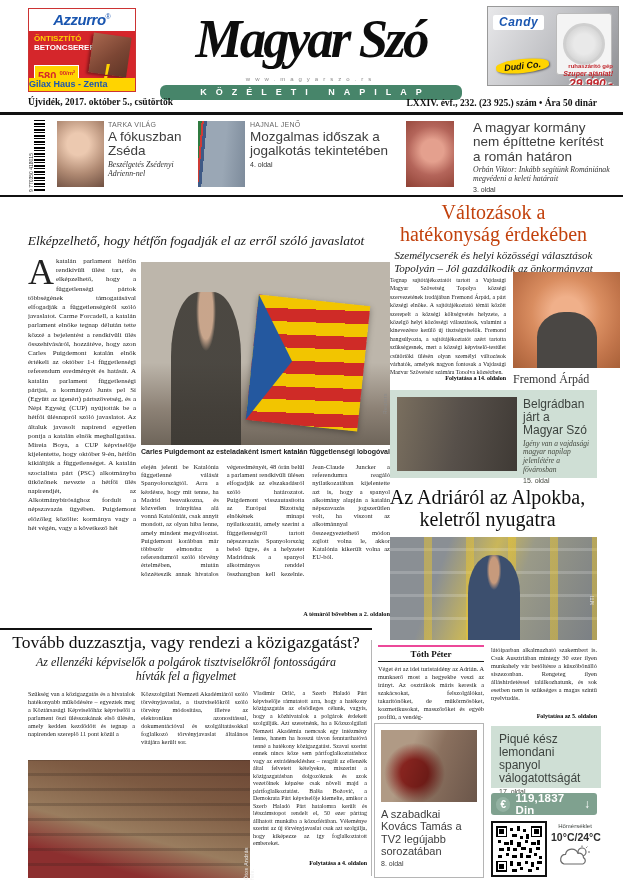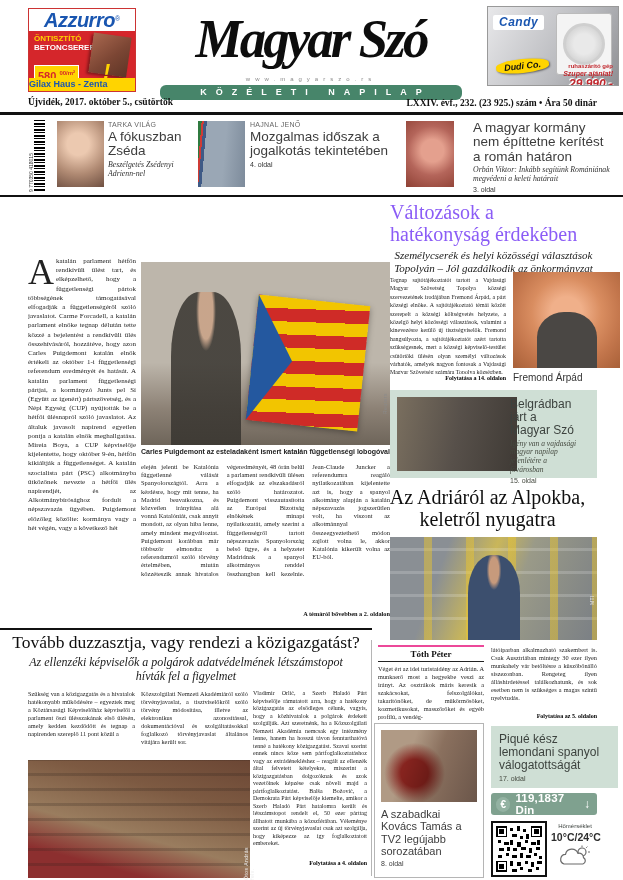--- a/index.html
+++ b/index.html
@@ -4,21 +4,21 @@
 <style>
   * { margin:0; padding:0; box-sizing:border-box; }
   html,body { background:#e9e9e9; }
   body { font-family:"Liberation Serif", serif; }
   .page { position:relative; width:623px; height:880px; background:#fff; margin:0 auto; overflow:hidden; }
   .abs { position:absolute; }
 
   
   .ad-azzurro { left:28px; top:8px; width:108px; height:84px; border:1px solid #c33; background:#d5262b; font-family:"Liberation Sans",sans-serif; overflow:hidden; }
   .azz-top { background:#fff; height:22px; text-align:center; }
-  .azz-brand { color:#1a56b0; font-style:italic; font-weight:bold; font-size:20px; line-height:22px; letter-spacing:-0.5px;text-align:center; }
+  .azz-brand { color:#1a56b0; font-style:italic; font-weight:bold; font-size:15px; line-height:22px; letter-spacing:-0.5px;text-align:center; }
   .azz-reg { font-size:7px; vertical-align:super; color:#1a56b0; }
   .azz-l1 { color:#ffd400; font-weight:bold; font-size:8px; text-align:left; padding:3px 0 0 5px; }
   .azz-l2 { color:#fff; font-weight:bold; font-size:8px; text-align:left; padding:0 0 0 5px; }
   .azz-price { position:absolute; left:5px; top:56px; background:#ffd400; border:1px solid #fff; color:#d5262b; font-weight:bold; font-size:11px; padding:0 3px; line-height:14px; }
   .azz-sup { font-size:6px; vertical-align:super; }
   .azz-bang { position:absolute; left:74px; top:50px; color:#ffd400; font-size:22px; font-weight:bold; font-style:italic; }
   .azz-tile { position:absolute; right:6px; top:26px; width:38px; height:40px; background:linear-gradient(135deg,#a9684f,#7c4634 55%,#5e3526); transform:rotate(8deg); box-shadow:-2px 2px 3px rgba(0,0,0,.4); }
   .azz-foot { position:absolute; left:0; bottom:0; width:100%; background:#ffd400; color:#1a56b0; font-weight:bold; font-size:9px; text-align:left; line-height:13px; }
 
   .masthead { left:160px; top:4px; width:302px; height:108px; text-align:center; }
@@ -67,35 +67,35 @@
   .estelada { position:absolute; right:26px; top:38px; width:112px; height:126px; background:repeating-linear-gradient(176deg,#f2c500 0 13px,#cf2b27 13px 26px); transform:rotate(6deg); box-shadow:0 2px 6px rgba(0,0,0,.35); }
   .estelada::after { content:""; position:absolute; left:0; top:0; border-top:63px solid transparent; border-bottom:63px solid transparent; border-left:40px solid #24589f; }
   .lead-fig { position:absolute; left:30px; top:30px; width:70px; height:160px; background:radial-gradient(ellipse at 50% 12%,#caa286 0 14%,#37342f 20% 100%); border-radius:40% 40% 0 0; opacity:.85; }
   .lead-cap { left:141px; top:448px; width:249px; font-family:"Liberation Sans",sans-serif; font-weight:bold; font-size:7px; color:#222; }
   .lead-cols { left:141px; top:463px; width:249px; height:150px; column-count:3; column-gap:8px; font-size:6.5px; line-height:8.2px; }
   .lead-more { left:288px; top:610px; width:102px; text-align:right; font-size:6.3px; font-weight:bold; color:#111; }
   .vtext { writing-mode:vertical-rl; transform:rotate(180deg); font-family:"Liberation Sans",sans-serif; font-size:5px; letter-spacing:.5px; }
   .lead-credit { left:382px; top:393px; color:#8a8a8a; }
 
   
-  .top-hl { left:390px; top:201px; width:207px; font-size:20px; line-height:1.1; color:#8b5cf6; }
+  .top-hl { left:390px; top:201px; width:207px; text-align:center; font-size:20px; line-height:1.1; color:#c2410c; }
   .top-sub { left:386px; top:249px; width:215px; text-align:center; font-style:italic; font-size:11px; line-height:1.15; color:#191919; }
   .top-body { left:390px; top:276px; width:116px; height:98px; font-size:5.9px; line-height:8.4px; }
   .top-more { left:390px; top:375px; width:116px; text-align:right; font-size:6px; font-weight:bold; }
   .fremond-photo { left:513px; top:272px; width:107px; height:96px; background:radial-gradient(circle at 50% 42%,#f0b08a 0 20%,#d98d60 45%,#c3764c 70%,#a86038); }
   .fremond-fig { position:absolute; left:24px; top:40px; width:60px; height:56px; background:#4a4744; border-radius:45% 45% 0 0; }
-  .fremond-cap { left:513px; top:372px; font-family:Liberation Sans, sans-serif; font-size:10px; color:#333; }
+  .fremond-cap { left:513px; top:372px; font-family:Liberation Serif, serif; font-size:12px; color:#333; }
 
   .greenbox { background:#cfdfd5; }
   .belgrad-box { left:390px; top:390px; width:207px; height:88px; }
   .belgrad-photo { position:absolute; left:7px; top:7px; width:120px; height:74px; background:linear-gradient(100deg,#7a6f5f,#57504a 50%,#3f3a35); }
   .gb-title { font-family:"Liberation Sans",sans-serif; font-size:12px; line-height:1.08; color:#3c423e; }
   .gb-sub { font-family:"Liberation Serif",serif; font-style:italic; font-size:7.5px; line-height:1.15; color:#44493f; margin-top:3px; }
   .gb-page { font-family:"Liberation Sans",sans-serif; font-size:7px; color:#44493f; margin-top:3px; }
-  .belgrad-text { position:absolute; left:120px; top:8px; width:70px; }
+  .belgrad-text { position:absolute; left:133px; top:8px; width:70px; }
 
   
   .adria-hl { left:378px; top:486px; width:219px; text-align:center; font-size:20px; line-height:1.1; color:#0f0f0f; }
   .adria-photo { left:390px; top:537px; width:207px; height:103px; background:linear-gradient(110deg,#8a8f94 0 25%,#c9b65a 45%,#9a9a88 60%,#7a7f85), linear-gradient(#999,#777); overflow:hidden; }
   .adria-beams { position:absolute; inset:0; background:repeating-linear-gradient(90deg,transparent 0 34px,rgba(240,200,40,.45) 34px 42px), repeating-linear-gradient(0deg,transparent 0 20px,rgba(255,255,255,.18) 20px 23px); }
   .adria-worker { position:absolute; left:78px; top:18px; width:52px; height:85px; background:radial-gradient(ellipse at 50% 18%,#c79a7c 0 13%,#3c4f6e 20% 100%); border-radius:45% 45% 0 0; }
   .adria-credit { right:28px; top:595px; color:#e8e8e8; left:auto; position:absolute; }
   .adria-byline { left:378px; top:645px; width:106px; text-align:center; font-size:9px; font-weight:bold; color:#111; border-top:2px solid #ec4899; border-bottom:1px solid #222; line-height:14px; }
   .adria-c1 { left:378px; top:665px; width:106px; height:58px; font-size:6.3px; line-height:8px; }
   .adria-c2 { left:491px; top:646px; width:106px; height:66px; font-size:6.3px; line-height:8px; }
@@ -112,21 +112,21 @@
   .parl-photo { left:28px; top:760px; width:222px; height:118px; background:linear-gradient(15deg,#8c2f2f 0 18%,#9a7d5f 40%,#7d5a42 70%,#6b4634), linear-gradient(#999,#666); overflow:hidden; }
   .parl-rows { position:absolute; inset:0; background:repeating-linear-gradient(0deg,transparent 0 12px,rgba(40,30,25,.35) 12px 15px); opacity:.6; }
   .parl-credit { left:243px; top:842px; color:#ececec; position:absolute; }
   .vdivider { left:371px; top:640px; width:1px; height:236px; background:#b5b5b5; }
 
   
   .kovacs-box { left:374px; top:723px; width:110px; height:155px; border:1px solid #b5b5b5; background:#fff; padding:6px; }
   .kovacs-photo { width:96px; height:72px; background:linear-gradient(110deg,#b09a85 0 30%,#8a705e 55%,#6b564a), radial-gradient(circle at 35% 60%,#c23b3b 0 18%,transparent 40%); background-blend-mode:multiply; }
   .kovacs-title { font-family:"Liberation Sans",sans-serif; font-size:11px; line-height:1.12; color:#3d3d3d; margin-top:6px; }
   .kovacs-page { font-family:"Liberation Sans",sans-serif; font-size:7px; color:#3d3d3d; margin-top:3px; }
-  .pique-box { left:491px; top:726px; width:127px; height:62px; padding:7px 8px; }
+  .pique-box { left:491px; top:726px; width:110px; height:62px; padding:7px 8px; }
   .euro-bar { left:491px; top:793px; width:106px; height:22px; background:#7fa18f; border-radius:3px; color:#fff; display:flex; align-items:center; font-family:"Liberation Sans",sans-serif; }
   .euro-sym { width:15px; height:15px; border-radius:50%; background:#93b2a2; margin:0 5px 0 5px; text-align:center; line-height:15px; font-size:10px; font-weight:bold; }
   .euro-rate { font-size:11.5px; font-weight:bold; letter-spacing:.2px; }
   .euro-arrow { margin-left:auto; margin-right:7px; font-size:12px; font-weight:bold; }
   .qr { left:491px; top:821px; width:56px; height:56px; border:2px solid #111; background:#fff; padding:3px; }
   .weather { left:551px; top:823px; width:48px; text-align:center; font-family:"Liberation Sans",sans-serif; }
   .weather-label { font-size:6px; color:#3c423e; }
   .weather-value { font-size:10.5px; font-weight:bold; color:#2e2e2e; margin-top:2px; }
   .weather-icon { margin-top:2px; }
 </style>
@@ -189,20 +189,21 @@
   </div>
 
   <div class="abs tphoto tp3"></div>
   <div class="abs ttext tt3">
     <div class="ttitle">A magyar kormány nem építtetne kerítést a román határon</div>
     <div class="tsub">Orbán Viktor: Inkább segítünk Romániának megvédeni a keleti határait</div>
     <div class="tpage">3. oldal</div>
   </div>
   <div class="abs rule-b"></div>
 
+  <div class="abs lead-sub">Elképzelhető, hogy hétfőn fogadják el az erről szóló javaslatot</div>
 
   <div class="abs body-txt lead-colL">
     <span class="dropcap">A</span><span>katalán parlament hétfőn rendkívüli ülést tart, és elképzelhető, hogy a függetlenségi pártok többségének támogatásával elfogadják a függetlenségéről szóló javaslatot. Carme Forcadell, a katalán parlament elnöke tegnap délután tette közzé a bejelentést a rendkívüli ülés összehívásáról, hozzátéve, hogy azon Carles Puigdemont katalán elnök értékeli az október 1-i függetlenségi referendum eredményét és hatását.   A katalán parlament függetlenségi pártjai, a kormányzó Junts pel Sí (Együtt az igenért) pártszövetség, és a Népi Egység (CUP) nyújtották be a hétfői ülésnapról szóló javaslatot. Az általuk javasolt napirend egyetlen pontja a katalán elnök meghallgatása. Mireia Boya, a CUP képviselője kijelentette, hogy október 9-én, hétfőn kikiáltják a függetlenséget. A katalán szocialista párt (PSC) alkotmányba ütközőnek nevezte a hétfői ülés napirendjét, és az Alkotmánybírósághoz fordult a népszavazás ügyében.   Puigdemont előzőleg közölte: kormánya vagy a hét végén, vagy a következő hét</span>
   </div>
 
   <div class="abs lead-photo">
     <div class="lead-fig"></div>
     <div class="estelada"></div>
   </div>
   <div class="abs vtext lead-credit">Reuters</div>
@@ -235,21 +236,21 @@
     <div class="adria-worker"></div>
   </div>
   <div class="vtext adria-credit">MTI</div>
   <div class="abs adria-byline">Tóth Péter</div>
   <div class="abs body-txt adria-c1">Véget ért az idei turistaidény az Adrián. A munkaerő most a hegyekbe veszi az irányt. Az osztrákok máris keresik a szakácsokat, felszolgálókat, takarítónőket, de műkörmösöket, kozmetikusokat, masszőröket és egyéb profilú, a vendég-</div>
   <div class="abs body-txt adria-c2">látóiparban alkalmazható szakembert is. Csak Ausztriában mintegy 30 ezer ilyen munkahely vár betöltésre a küszöbönálló síszezonban.   Rengeteg ilyen álláshirdetéssel találkozhatunk, és sok esetben nem is szükséges a magas szintű nyelvtudás.</div>
   <div class="abs adria-more">Folytatása az 5. oldalon</div>
 
   <div class="abs rule-c"></div>
   <div class="abs parl-hl">Tovább duzzasztja, vagy rendezi a közigazgatást?</div>
-  <div class="abs parl-sub">Az ellenzéki képviselők a polgárok adatvédelmének létszámstopot hívták fel a figyelmet</div>
+  <div class="abs parl-sub">Az ellenzéki képviselők a polgárok tisztviselőkről fontosságára hívták fel a figyelmet</div>
   <div class="abs body-txt parl-c1">Szükség van a közigazgatás és a hivatalok hatékonyabb működésére – egyeztek meg a Köztársasági Képviselőház képviselői a parlament őszi ülésszakának első ülésén, amely kedden kezdődött és tegnap a napirenden szereplő 11 pont közül a</div>
   <div class="abs body-txt parl-c2">Közszolgálati Nemzeti Akadémiáról szóló törvényjavaslat, a tisztviselőkről szóló törvény módosítása, illetve az elektronikus azonosítással, dokumentációval és szolgáltatásokkal foglalkozó törvényjavaslat általános vitájára került sor.</div>
   <div class="abs body-txt parl-c3">Vladimir Orlić, a Szerb Haladó Párt képviselője rámutatott arra, hogy a hatékony közigazgatás az elsődleges célunk, vagyis, hogy a közhivatalok a polgárok érdekeit szolgálják. Azt szeretnénk, ha a Közszolgálati Nemzeti Akadémia nemcsak egy intézmény lenne, hanem ha hosszú távon fenntarthatóvá tenné a hatékony közigazgatást.   Szavai szerint ennek nincs köze sem pártfoglalkoztatáshoz vagy az extrádénekléshez – reagált az ellenzék által felvetett kételyekre, miszerint a közigazgatásban dolgozóknak és azok vezetőinek képzése csak növeli majd a pártfoglalkoztatást.   Balša Božović, a Demokrata Párt képviselője kiemelte, amikor a Szerb Haladó Párt hatalomra került és létszámstopot rendelt el, 50 ezer párttag állhatott munkába a közszférában. Véleménye szerint az új törvényjavaslat csak azt szolgálja, hogy kiképezze az így foglalkoztatott embereket.</div>
   <div class="abs parl-more">Folytatása a 4. oldalon</div>
   <div class="abs parl-photo">
     <div class="parl-rows"></div>
   </div>
   <div class="vtext parl-credit">Ótos András felv.</div>
   <div class="abs vdivider"></div>
 

